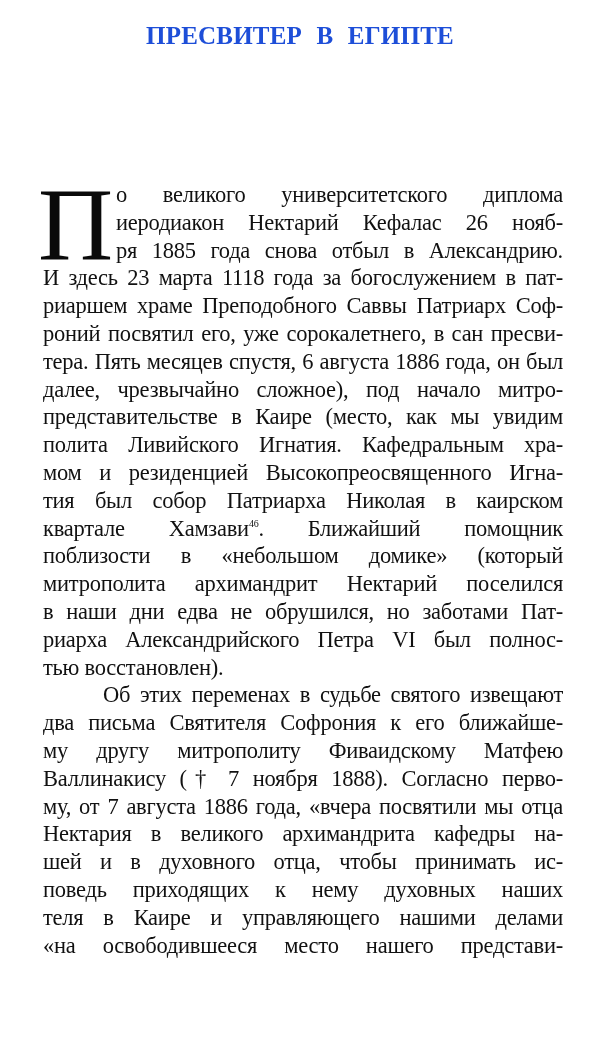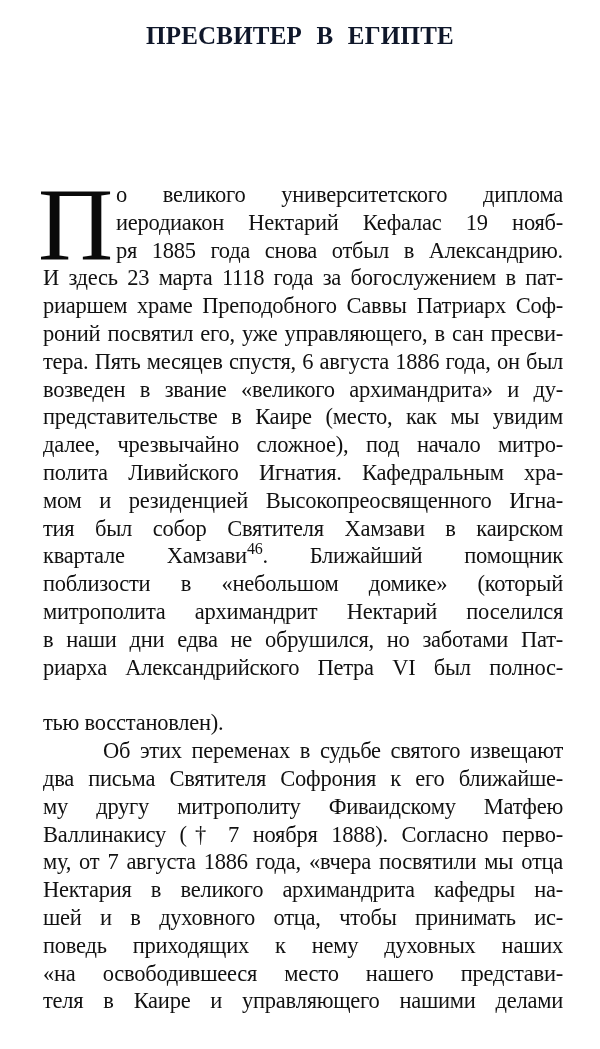--- a/index.html
+++ b/index.html
@@ -19,93 +19,91 @@
     position: absolute;
     top: 22px;
     left: 0;
     width: 600px;
     text-align: center;
     font-family: "Liberation Serif", serif;
     font-weight: bold;
     font-size: 25px;
     letter-spacing: 0.2px;
     word-spacing: 8px;
-    color: #0f172a;
+    color: #1d4ed8;
   }
   .text {
     position: absolute;
     top: 181px;
     left: 43px;
     width: 520px;
   }
   .line {
     height: 27.8px;
     line-height: 27.8px;
     font-size: 22.5px;
     white-space: nowrap;
     text-align: justify;
     text-align-last: justify;
     letter-spacing: -0.25px;
   }
   .line.last {
     text-align-last: left;
-    margin-top: 28px;
   }
   .line.indent-drop {
     margin-left: 73px;
   }
   .line.para-start {
     text-indent: 60px;
   }
   .dropcap {
     position: absolute;
     left: -5px;
     top: -4px;
     font-size: 104px;
     line-height: 96px;
     font-family: "Liberation Serif", serif;
     color: #0a0a0a;
   }
   sup {
-    font-size: 16px;
+    font-size: 10px;
     line-height: 0;
     vertical-align: 9px;
   }
 </style>
 </head>
 <body>
 
 <div class="title">ПРЕСВИТЕР В ЕГИПТЕ</div>
 
 <div class="text">
   <span class="dropcap">П</span>
 
   <div class="line indent-drop">о великого университетского диплома</div>
-  <div class="line indent-drop">иеродиакон Нектарий Кефалас 19 нояб-</div>
+  <div class="line indent-drop">иеродиакон Нектарий Кефалас 26 нояб-</div>
   <div class="line indent-drop">ря 1885 года снова отбыл в Александрию.</div>
   <div class="line">И здесь 23 марта 1118 года за богослужением в пат-</div>
   <div class="line">риаршем храме Преподобного Саввы Патриарх Соф-</div>
-  <div class="line">роний посвятил его, уже управляющего, в сан пресви-</div>
+  <div class="line">роний посвятил его, уже сорокалетнего, в сан пресви-</div>
   <div class="line">тера. Пять месяцев спустя, 6 августа 1886 года, он был</div>
-  <div class="line">возведен в звание «великого архимандрита» и ду-</div>
+  <div class="line">далее, чрезвычайно сложное), под начало митро-</div>
   <div class="line">представительстве в Каире (место, как мы увидим</div>
-  <div class="line">далее, чрезвычайно сложное), под начало митро-</div>
   <div class="line">полита Ливийского Игнатия. Кафедральным хра-</div>
   <div class="line">мом и резиденцией Высокопреосвященного Игна-</div>
-  <div class="line">тия был собор Святителя Хамзави в каирском</div>
+  <div class="line">тия был собор Патриарха Николая в каирском</div>
   <div class="line"><span>квартале Хамзави</span><sup>46</sup><span>. Ближайший помощник</span></div>
   <div class="line">поблизости в «небольшом домике» (который</div>
   <div class="line">митрополита архимандрит Нектарий поселился</div>
   <div class="line">в наши дни едва не обрушился, но заботами Пат-</div>
   <div class="line">риарха Александрийского Петра VI был полнос-</div>
   <div class="line last">тью восстановлен).</div>
 
   <div class="line para-start">Об этих переменах в судьбе святого извещают</div>
   <div class="line">два письма Святителя Софрония к его ближайше-</div>
   <div class="line">му другу митрополиту Фиваидскому Матфею</div>
   <div class="line">Валлинакису († 7 ноября 1888). Согласно перво-</div>
   <div class="line">му, от 7 августа 1886 года, «вчера посвятили мы отца</div>
   <div class="line">Нектария в великого архимандрита кафедры на-</div>
   <div class="line">шей и в духовного отца, чтобы принимать ис-</div>
   <div class="line">поведь приходящих к нему духовных наших</div>
+  <div class="line">теля в Каире и управляющего нашими делами</div>
   <div class="line">«на освободившееся место нашего представи-</div>
-  <div class="line">теля в Каире и управляющего нашими делами</div>
 </div>
 
 </body></html>

